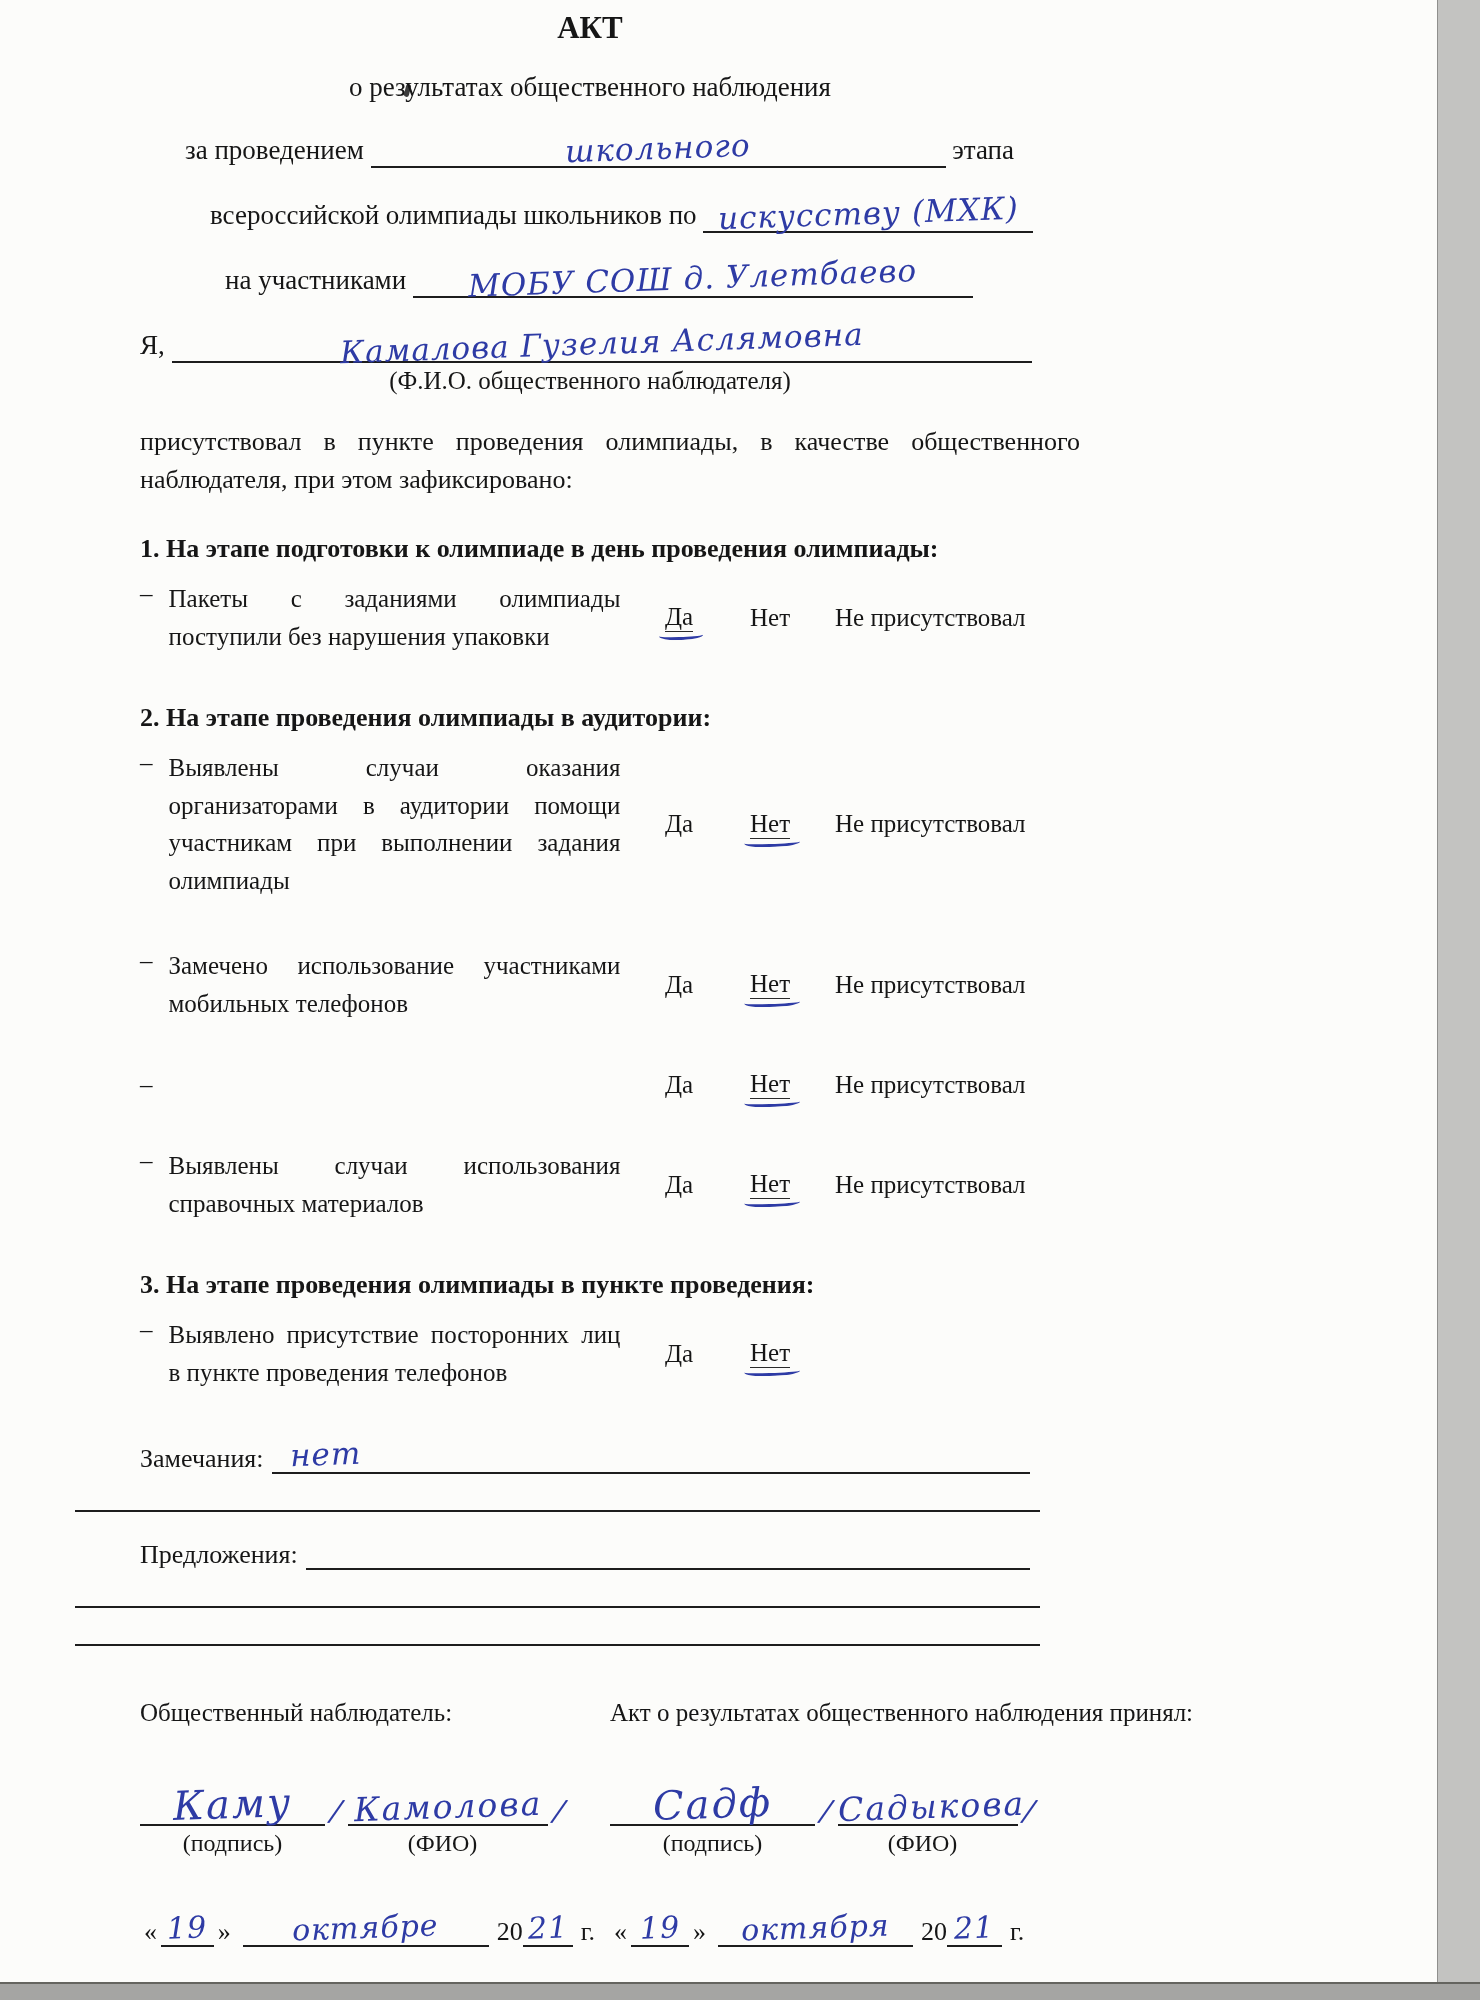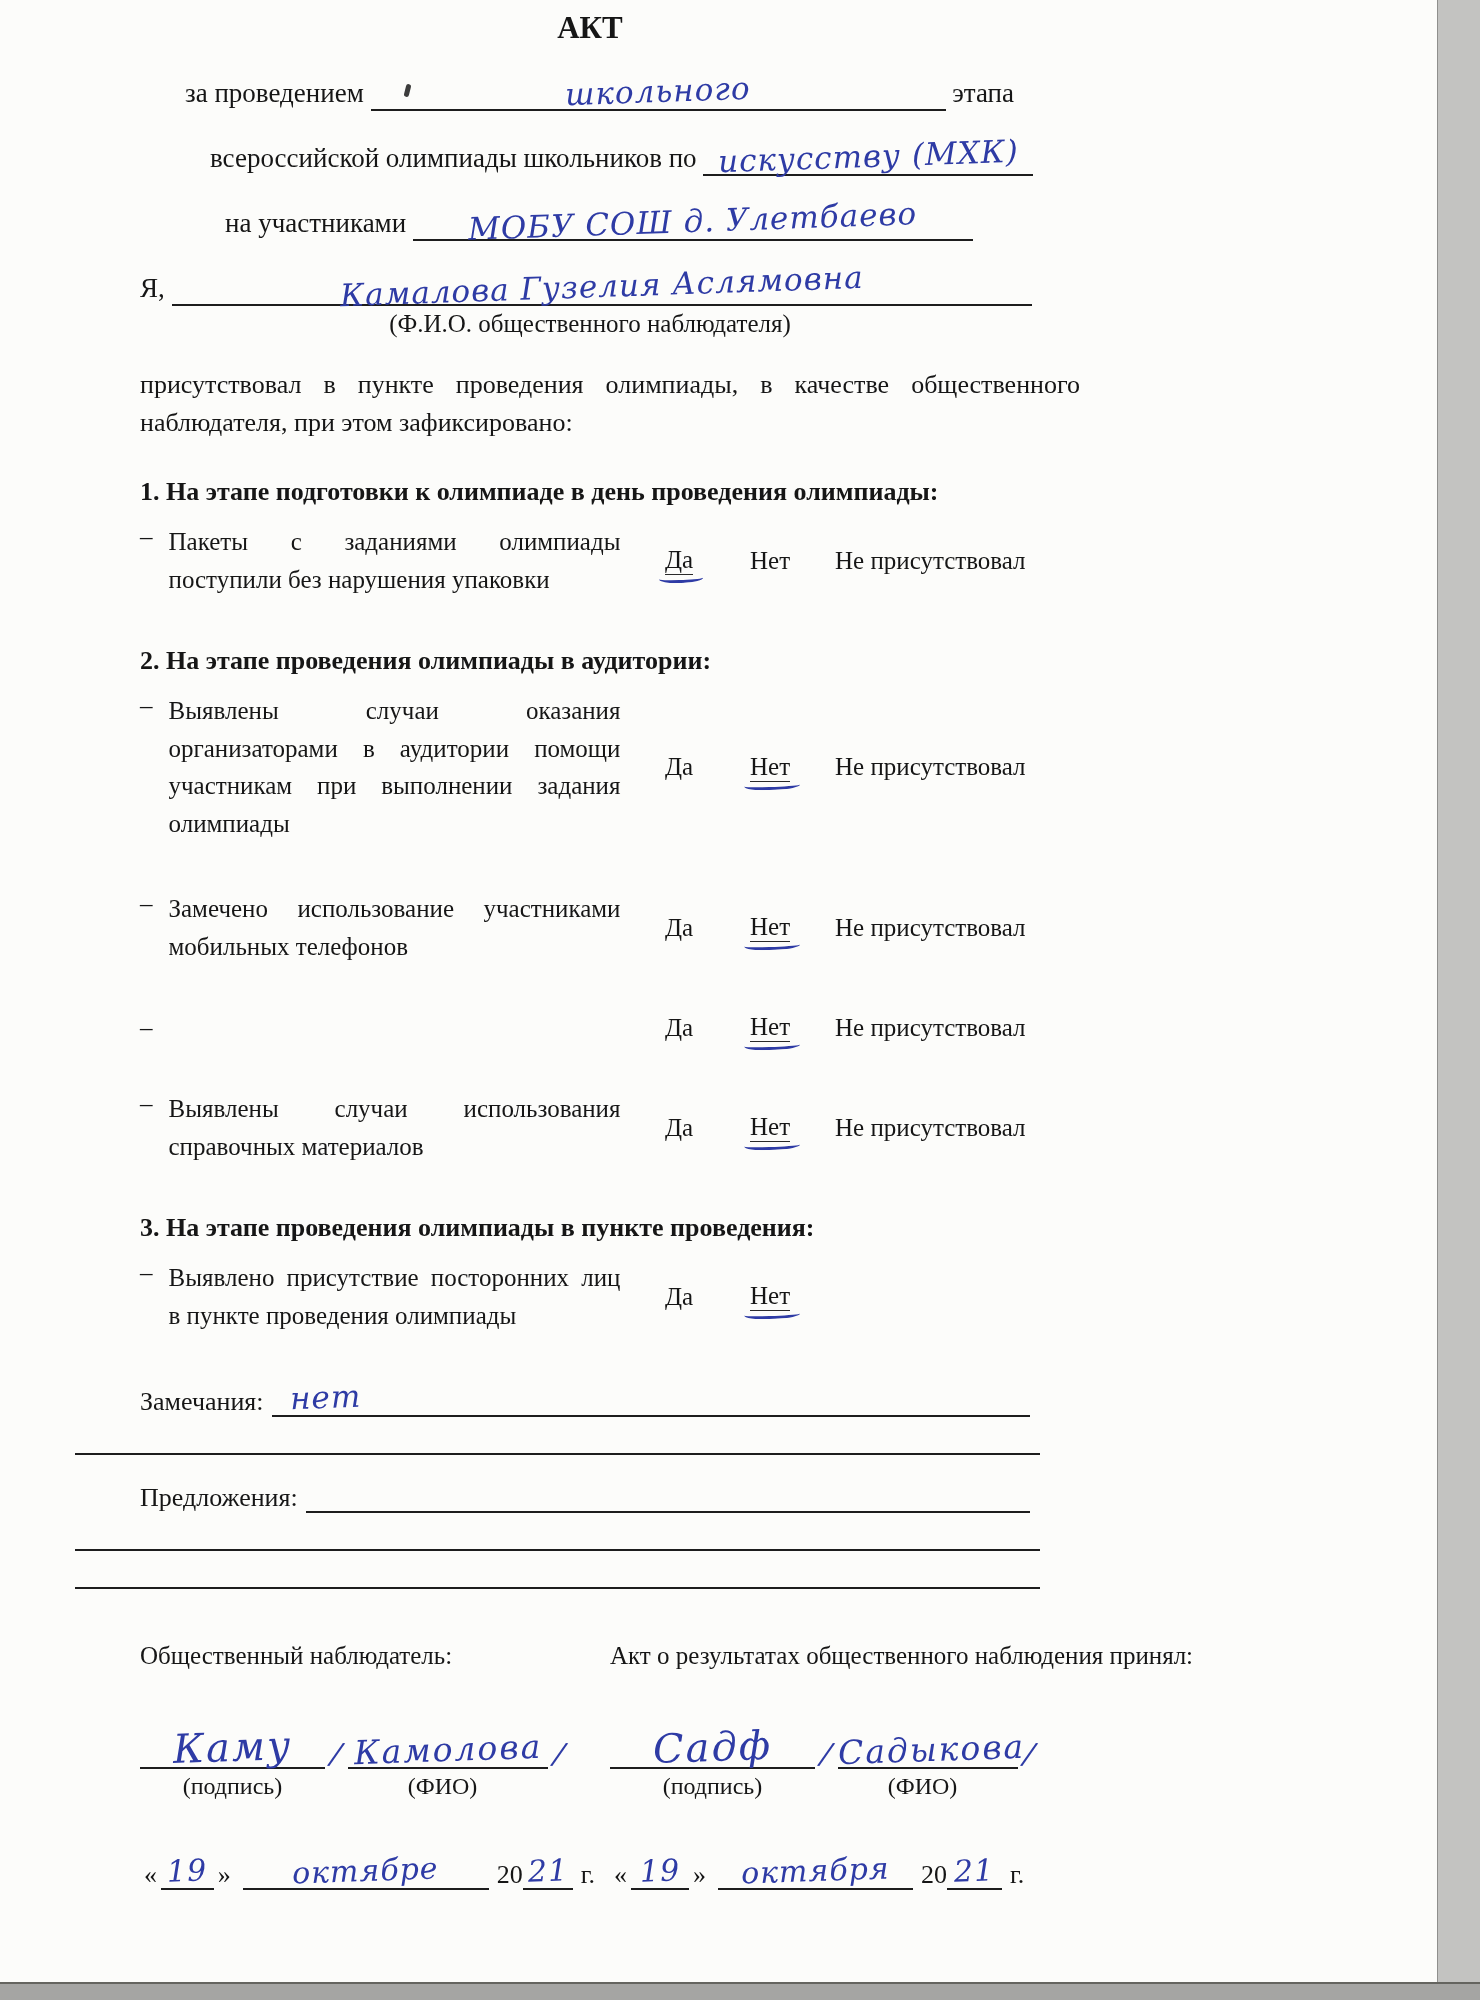--- a/index.html
+++ b/index.html
@@ -69,20 +69,21 @@
 </head>
 <body>
 
 <div class="page">
   <div class="edge-right"></div>
   <div class="edge-bottom"></div>
   <div class="speck"></div>
 
   <div class="content">
     <div class="title printed">АКТ</div>
+    <div class="subtitle printed">о результатах общественного наблюдения</div>
 
     <div class="fline ind1">
       <span class="printed">за проведением</span>
       <span class="wline w-stage"><span class="hw">школьного</span></span>
       <span class="printed">этапа</span>
     </div>
 
     <div class="fline ind2">
       <span class="printed">всероссийской олимпиады школьников по</span>
       <span class="wline w-subject"><span class="hw">искусству (МХК)</span></span>
@@ -145,21 +146,21 @@
             <span class="stmt-text">Выявлены случаи использования справочных материалов</span>
           </div>
           <span class="opt printed">Да</span>
           <span class="opt printed picked">Нет</span>
           <span class="opt printed">Не присутствовал</span>
         </div>
         <div class="sec-heading printed">3. На этапе проведения олимпиады в пункте проведения:</div>
         <div class="item">
           <div class="stmt printed">
             <span class="dash">–</span>
-            <span class="stmt-text">Выявлено присутствие посторонних лиц в пункте проведения олимпиады</span>
+            <span class="stmt-text">Выявлено присутствие посторонних лиц в пункте проведения телефонов</span>
           </div>
           <span class="opt printed">Да</span>
           <span class="opt printed picked">Нет</span>
         </div>
       </div>
 
     <div class="remarks-area">
       <div class="fill-row">
         <span class="label printed">Замечания:</span>
         <span class="fill-line"><span class="hw">нет</span></span>

